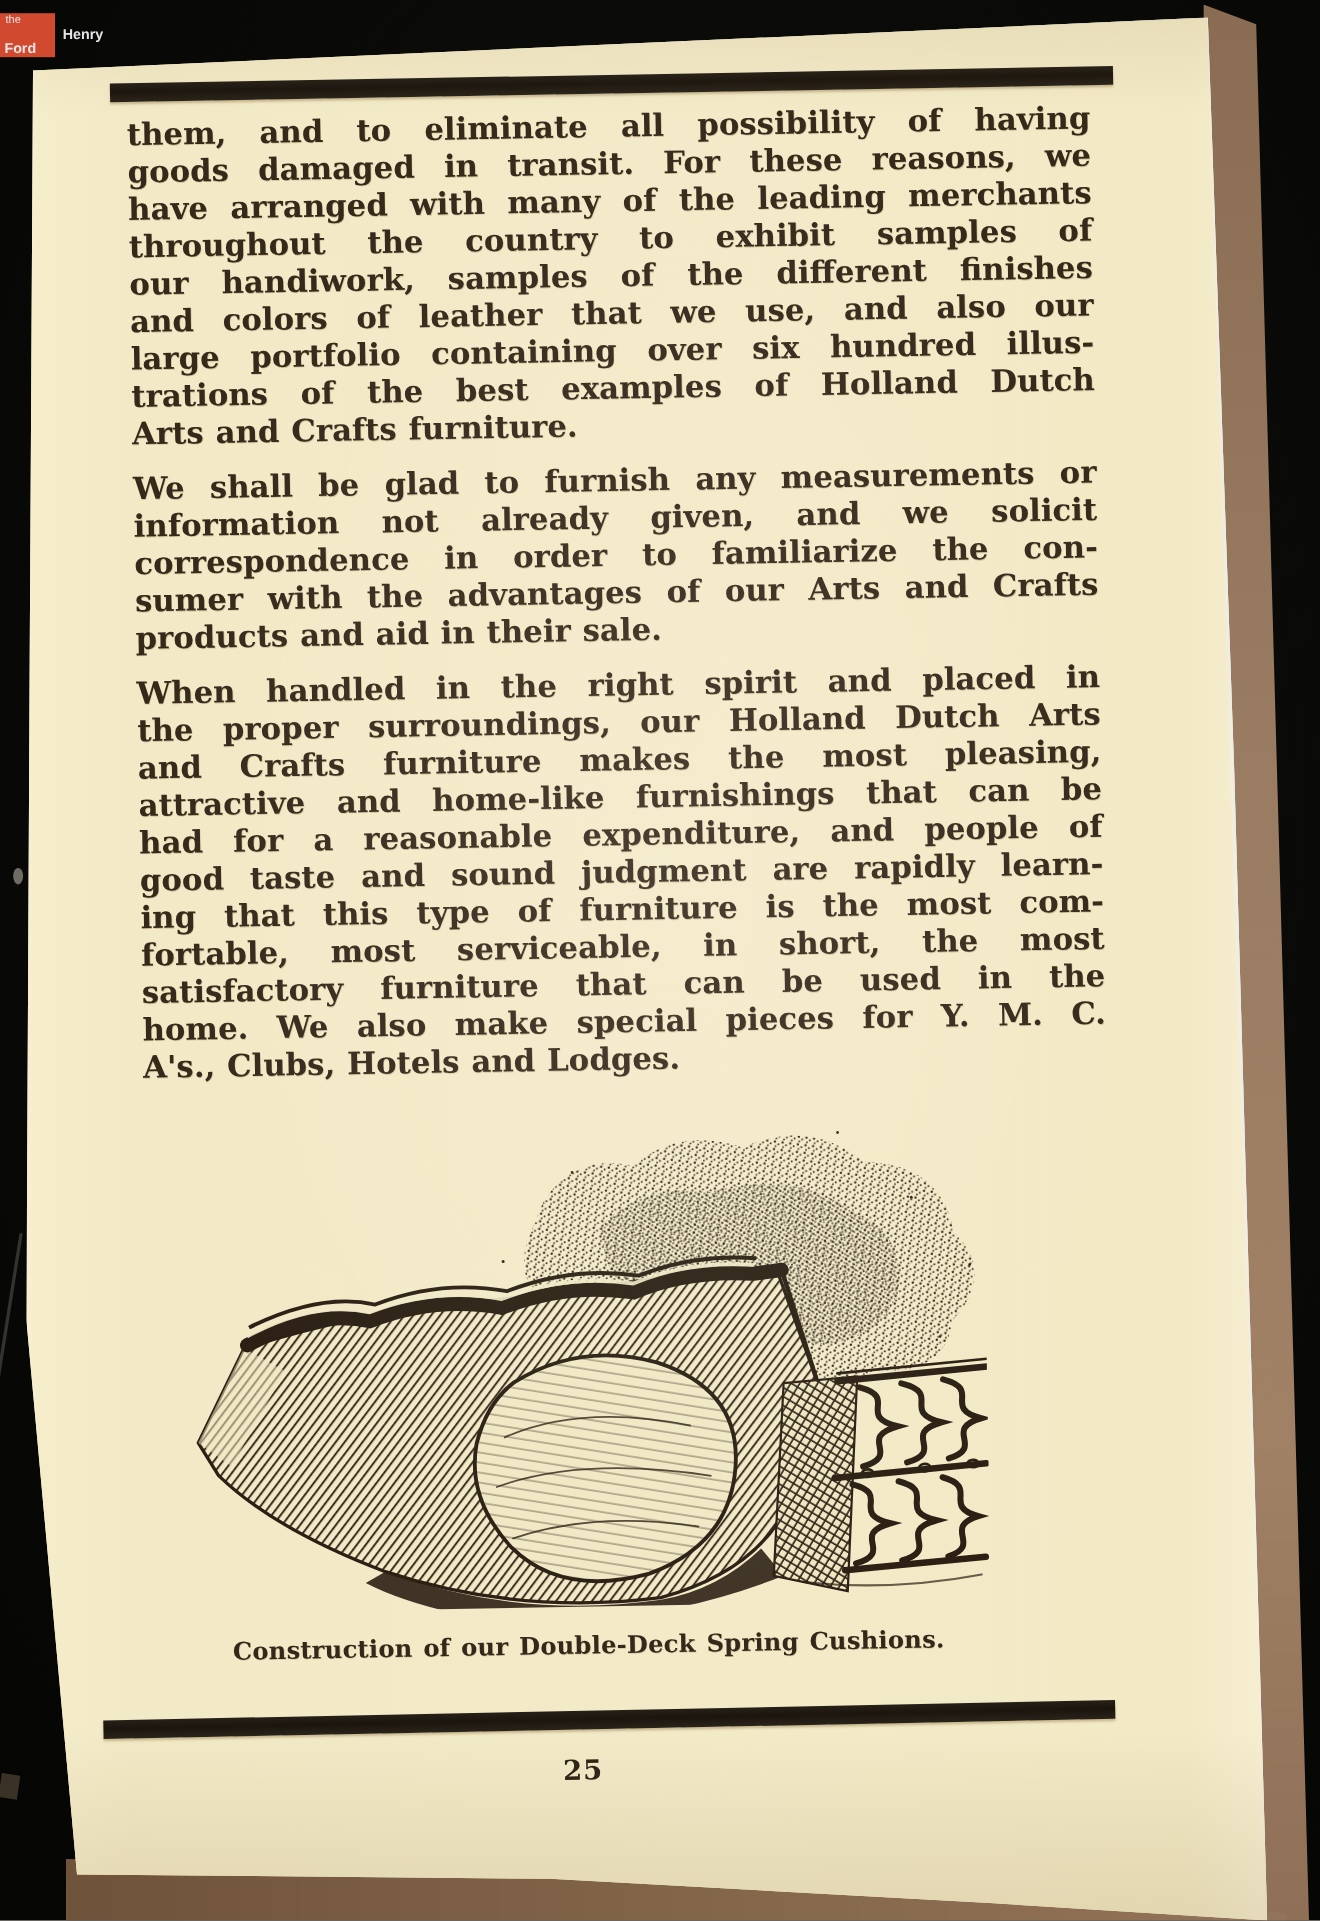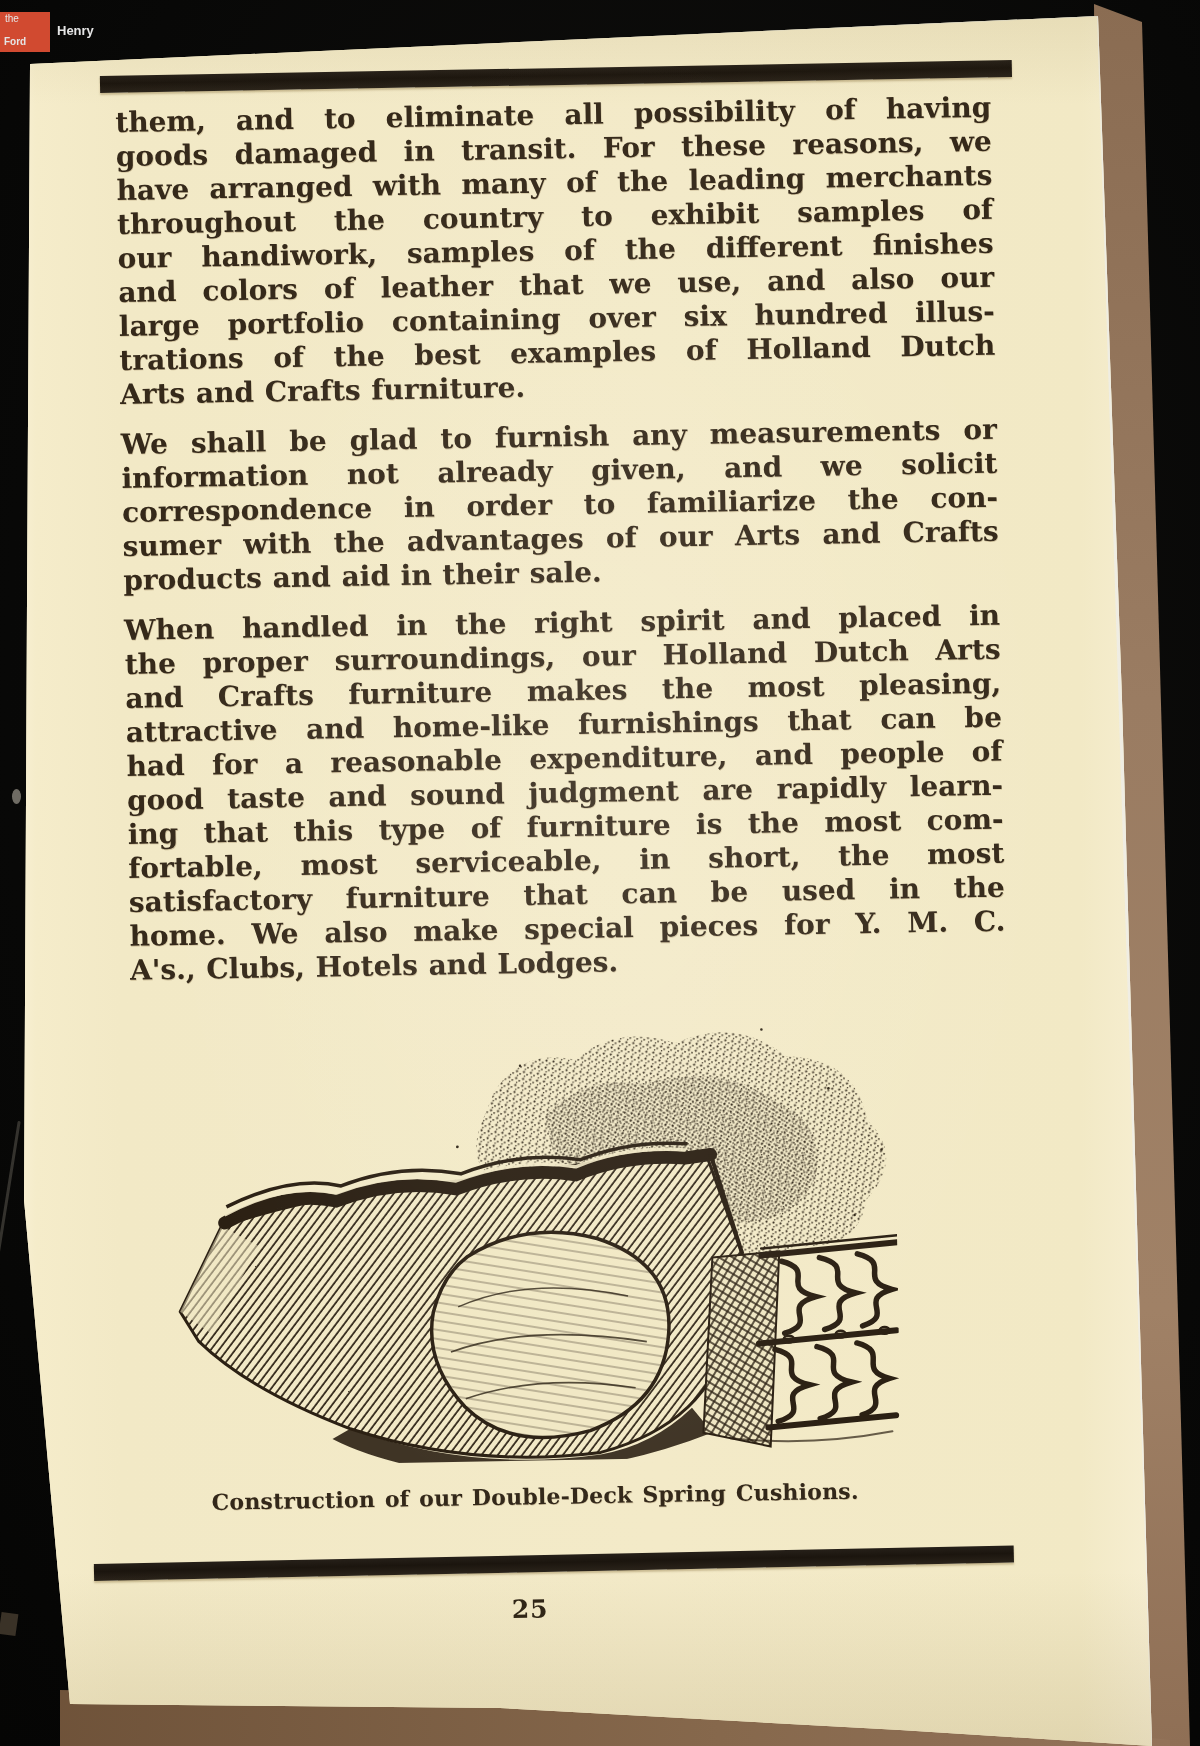--- a/index.html
+++ b/index.html
@@ -93,21 +93,21 @@
   }
   
   .thf-logo{
     position:absolute;left:0;top:12px;width:50px;height:40px;
     background:#d14a30;color:#e5e5e5;
     font-family:"Liberation Sans","DejaVu Sans",sans-serif;
     padding:2px 0 0 4px;box-sizing:border-box;line-height:1;
   }
   .thf-logo .the{font-size:10px;font-weight:400;display:block;margin-left:1px;}
   .thf-logo .henry{font-size:13px;font-weight:700;display:block;margin-left:9px;margin-top:0px;padding-left:44px;}
-  .thf-logo .ford{font-size:10px;font-weight:700;display:block;margin-top:0px;}
+  .thf-logo .ford{font-size:13px;font-weight:700;display:block;margin-top:0px;}
 </style>
 </head>
 <body>
 
 <div class="book-edge-right"></div>
 <div class="book-edge-bottom"></div>
 <div class="left-page-rule"></div>
 <div class="left-speck"></div>
 <div class="left-thread"></div>
 

